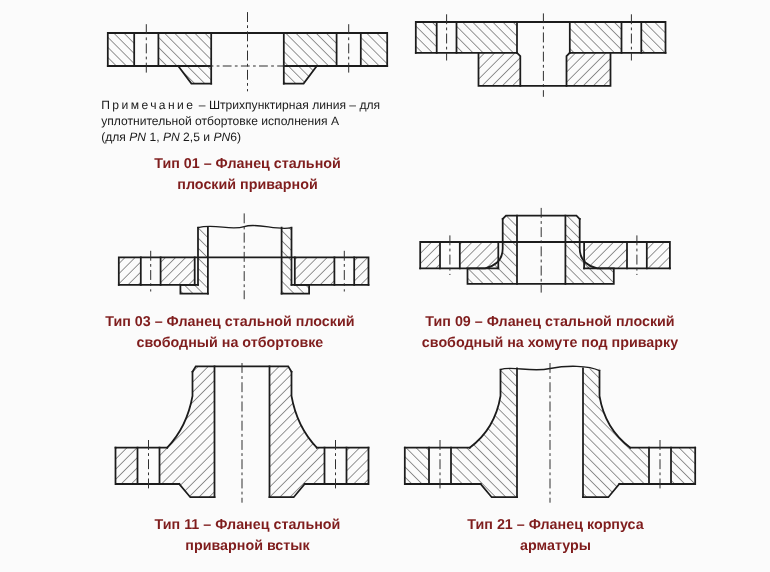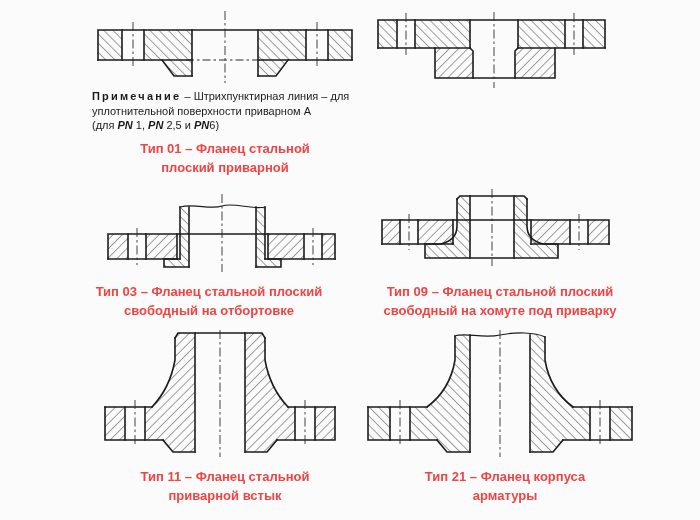--- a/index.html
+++ b/index.html
@@ -6,28 +6,28 @@
   #page{
     position:relative;width:700px;height:520px;
     background:#fbfbfb;overflow:hidden;
     font-family:"Liberation Sans",sans-serif;
     border-bottom:1px solid #d9d9d9;
   }
   .fig-canvas{position:absolute;}
   .cap{
     position:absolute;text-align:center;
     font-weight:bold;font-size:13px;line-height:1.45;
-    color:#ef4444;white-space:pre-line;
+    color:#7f1d1d;white-space:pre-line;
   }
   .note{
     position:absolute;left:92px;top:89px;width:276px;
     font-size:11px;line-height:1.34;color:#1a1a1a;
   }
-  .note .lbl{font-weight:bold;letter-spacing:2.2px;}
-  .note .it{font-style:italic;font-weight:bold;}
+  .note .lbl{font-weight:normal;letter-spacing:2.2px;}
+  .note .it{font-style:italic;}
   
   .ol{stroke:#1c1c1c;stroke-width:1.6;fill:none;stroke-linecap:square;}
   .cl{stroke:#2e2e2e;stroke-width:0.9;fill:none;stroke-dasharray:9 3 2.5 3;}
   .seal{stroke:#2e2e2e;stroke-width:1.1;fill:none;stroke-dasharray:8 3 2.5 3;}
   .hl{stroke:#3f3f3f;stroke-width:1;}
   .wh{fill:#fbfbfb;}
 </style>
 </head>
 <body>
 
@@ -195,21 +195,21 @@
     </g>
     <g class="cl">
       <line x1="35" y1="70" x2="35" y2="117"></line>
       <line x1="235" y1="70" x2="235" y2="117"></line>
       <line x1="135" y1="0" x2="135" y2="127"></line>
     </g>
   </svg>
 
   <div class="note">
     <span class="lbl">Примечание</span><span> – Штрихпунктирная линия – для</span><br>
-    <span>уплотнительной поверхности приварном А</span><br>
+    <span>уплотнительной отбортовке исполнения А</span><br>
     <span><span>(для </span><span class="it">PN</span><span> 1, </span><span class="it">PN</span><span> 2,5 и </span><span class="it">PN</span><span>6)</span></span>
   </div>
 
   <div class="cap" style="left:90px;top:140px;width:270px">Тип 01 – Фланец стальной
 плоский приварной</div>
   <div class="cap" style="left:74px;top:283px;width:270px">Тип 03 – Фланец стальной плоский
 свободный на отбортовке</div>
   <div class="cap" style="left:368px;top:283px;width:264px">Тип 09 – Фланец стальной плоский
 свободный на хомуте под приварку</div>
   <div class="cap" style="left:100px;top:468px;width:250px">Тип 11 – Фланец стальной

